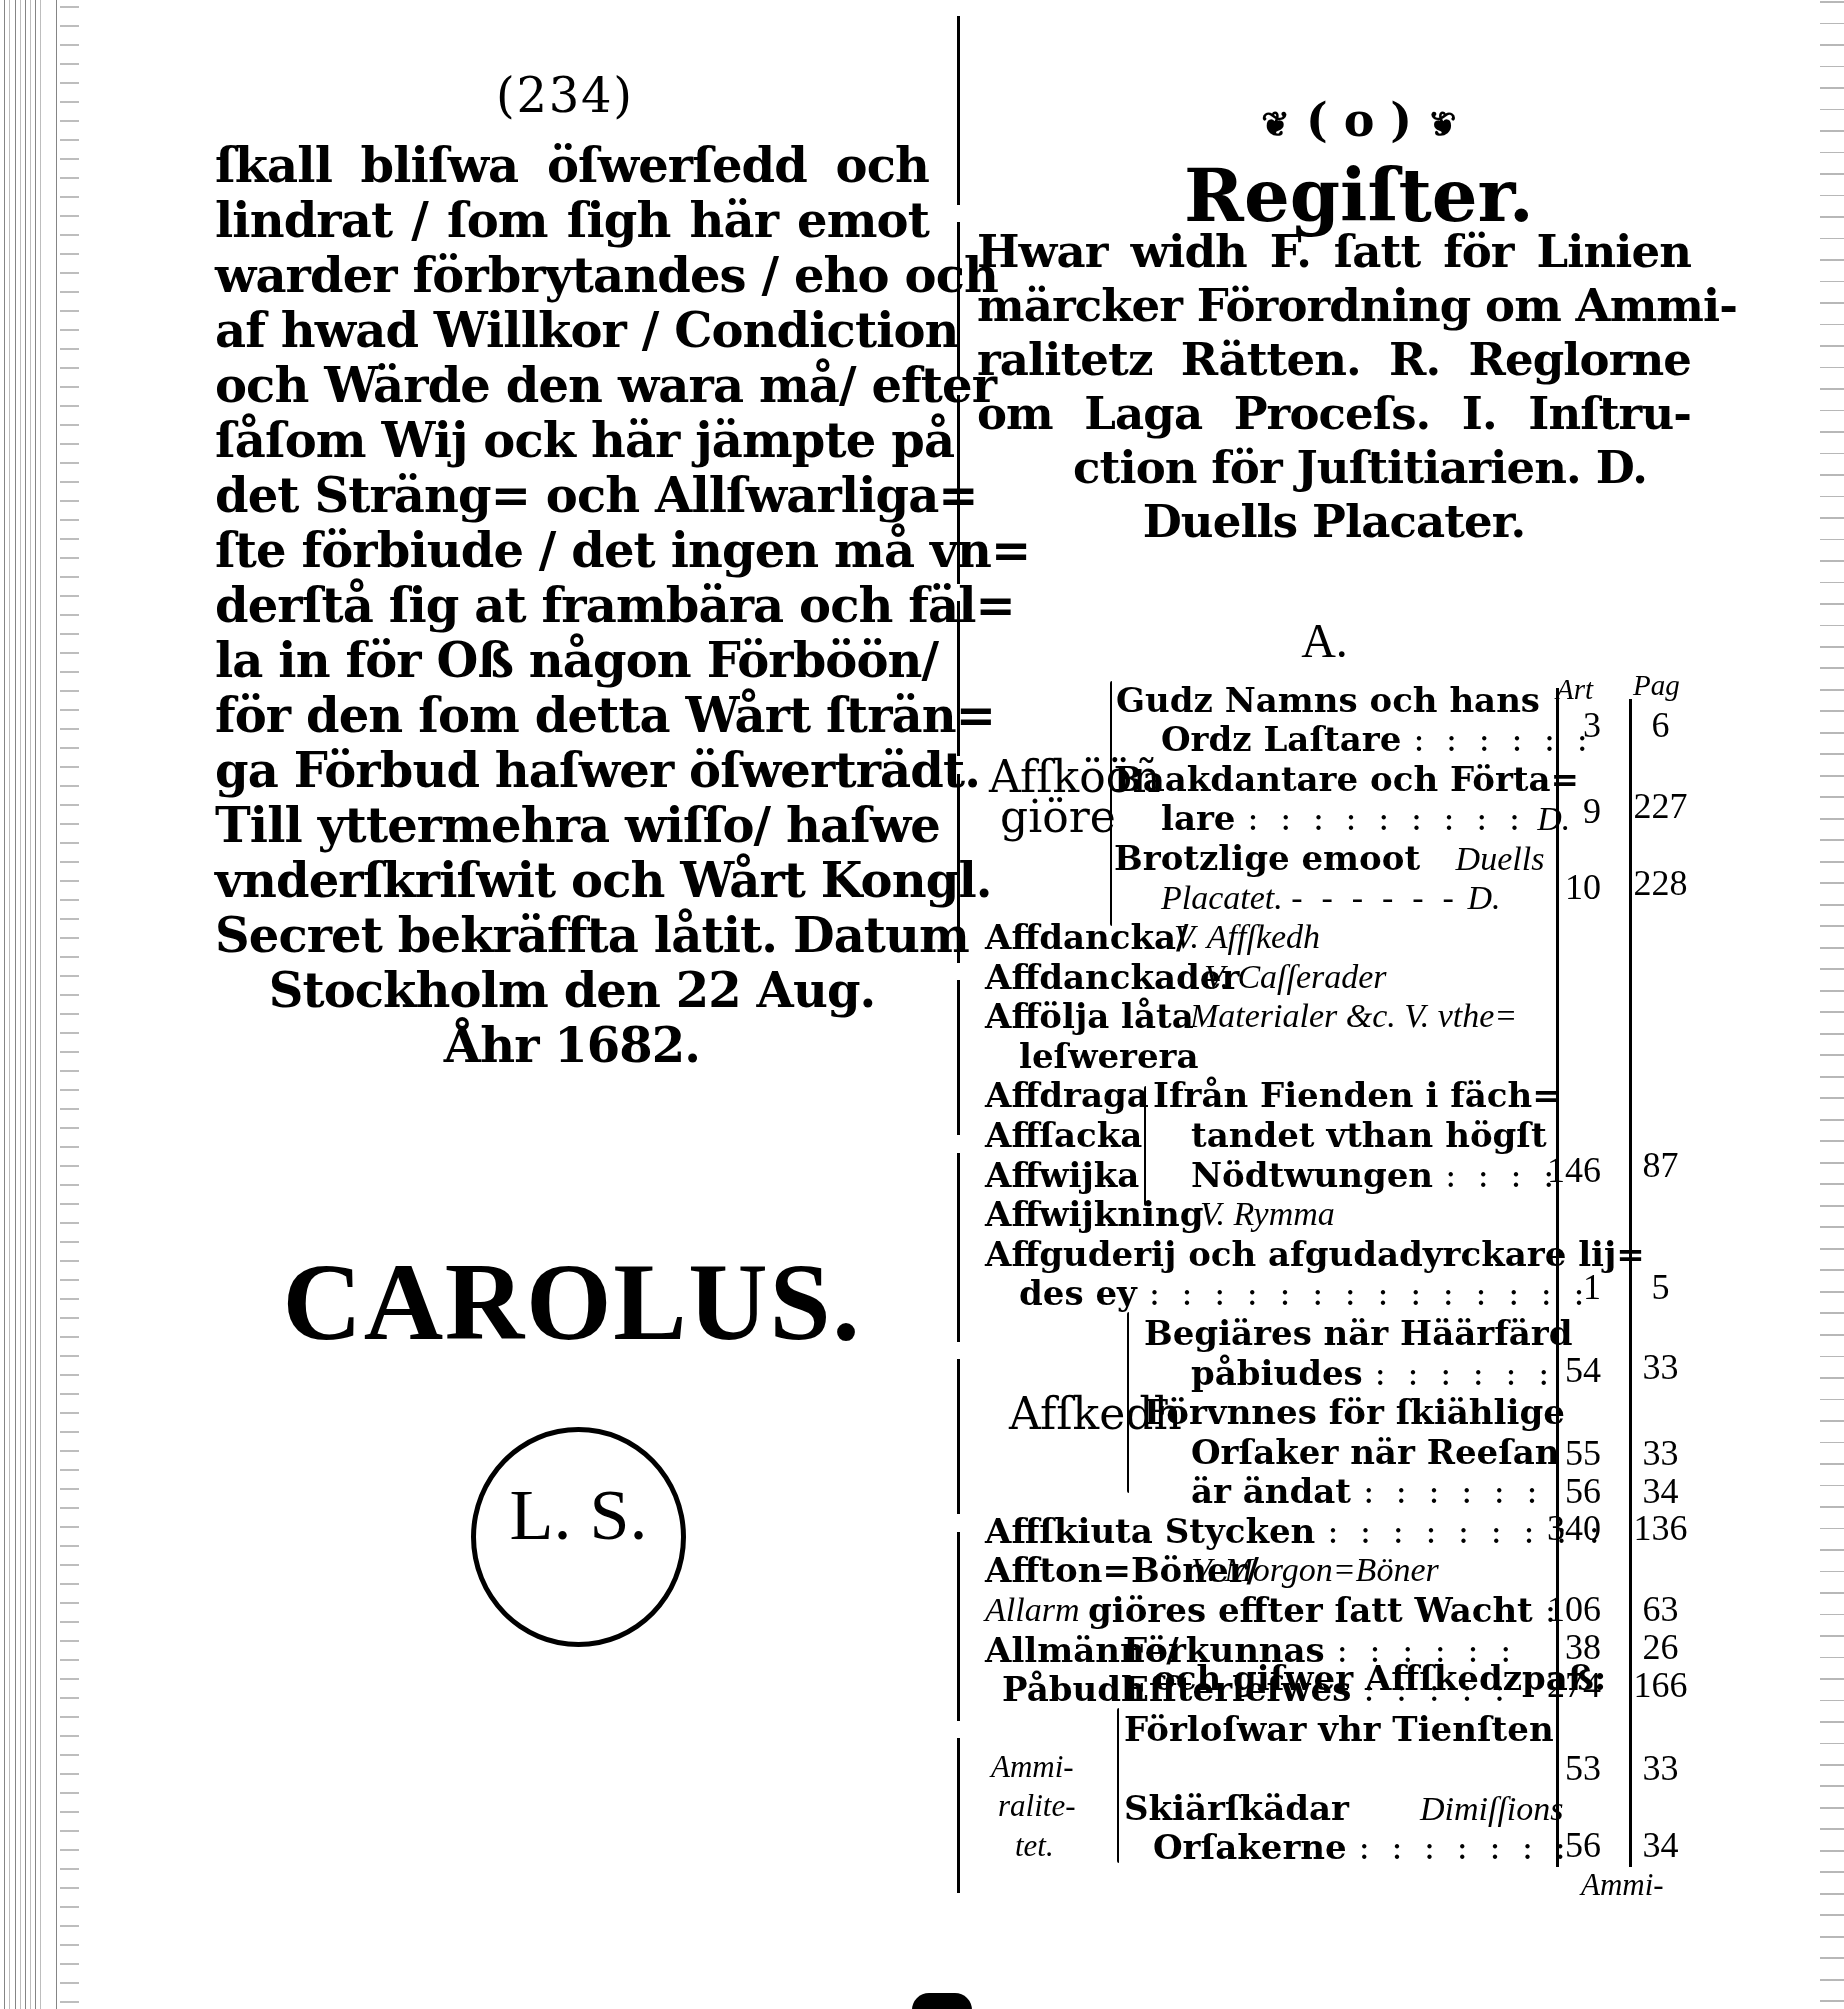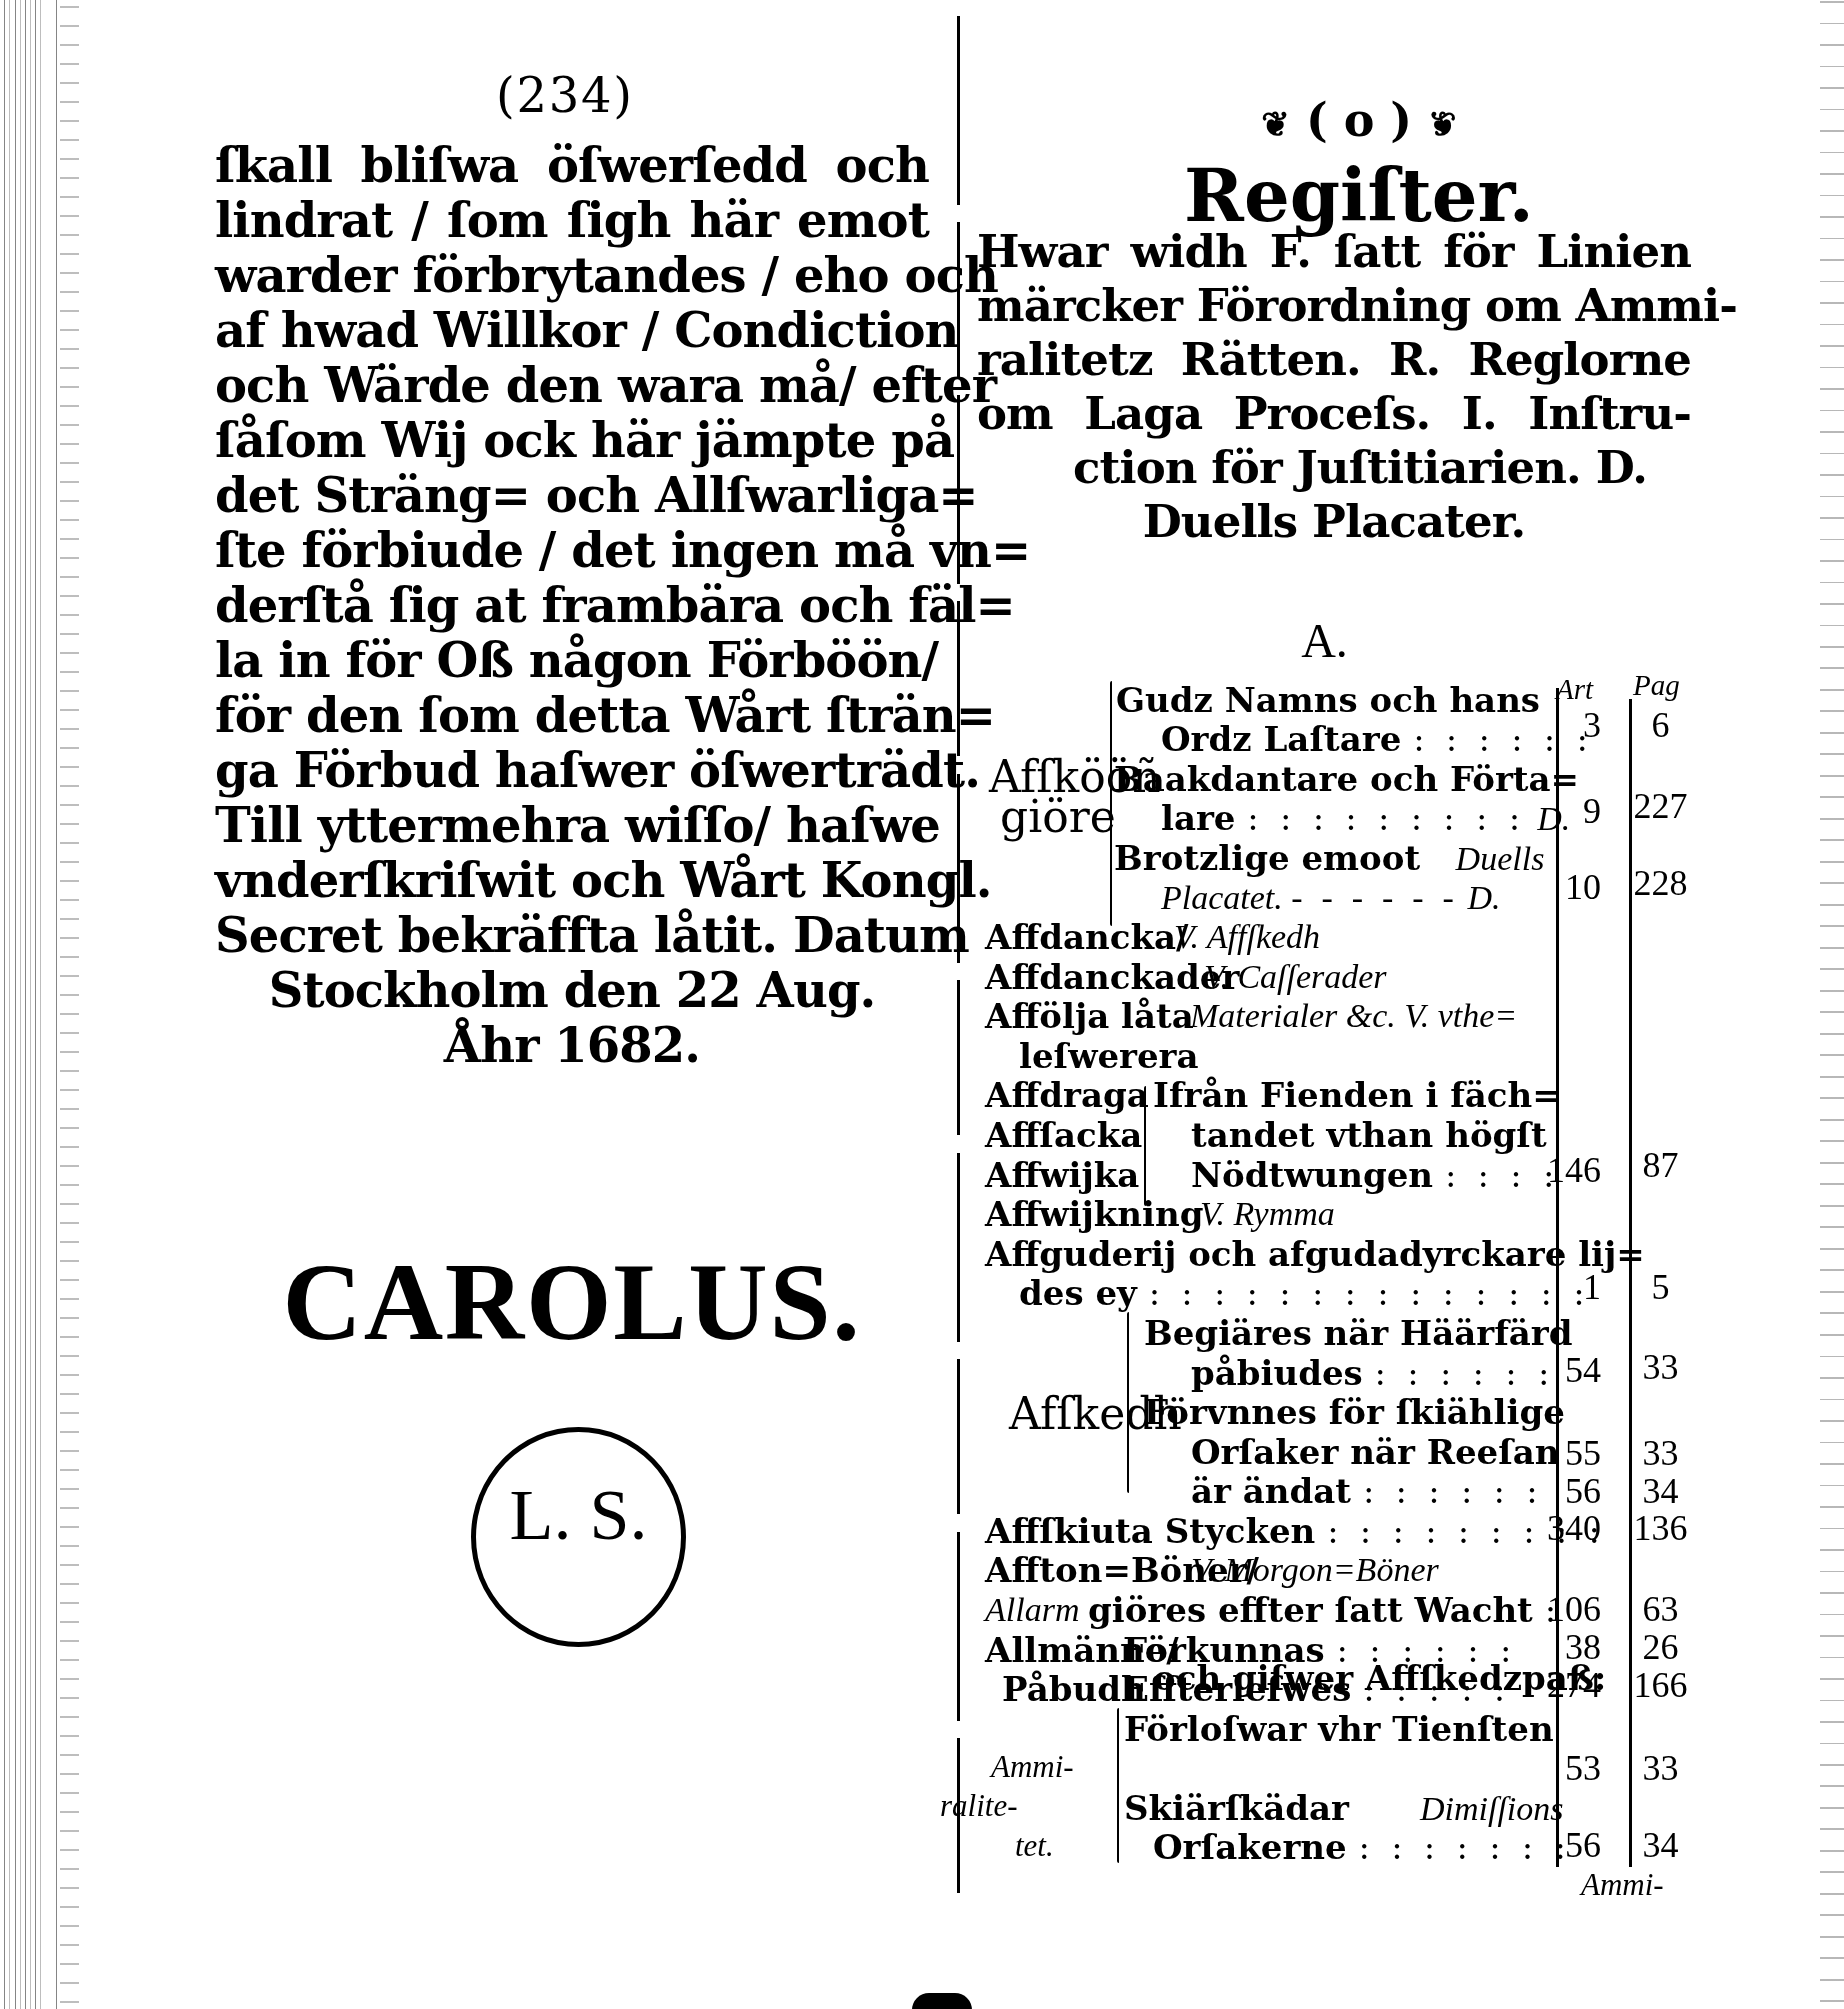--- a/index.html
+++ b/index.html
@@ -117,21 +117,21 @@
 
   <div class="brace" style="left:1110px;top:681px;height:245px;"></div>
   <div class="group-label" style="left:989px;top:757px;">Afſkööñ</div>
   <div class="group-label" style="left:1000px;top:797px;">giöre</div>
 
   <div class="brace" style="left:1127px;top:1312px;height:181px;"></div>
   <div class="group-label" style="left:989px;top:1394px;margin-left:20px;">Afſkedh</div>
 
   <div class="brace" style="left:1117px;top:1708px;height:155px;"></div>
   <div class="group-label it" style="left:991px;top:1747px;">Ammi-</div>
-  <div class="group-label it" style="left:940px;top:1786px;">ralite-</div>
+  <div class="group-label it" style="left:998px;top:1786px;">ralite-</div>
   <div class="group-label it" style="left:1015px;top:1826px;">tet.</div>
 
   <div class="row" style="top:680px;">
     <span class="entry" style="left:131px;">Gudz Namns och hans</span>
   </div>
   <div class="row" style="top:719px;">
     <span class="entry" style="left:176px;"><span>Ordz Laſtare</span> <span class="dots">: : : : : :</span></span>
   </div>
   <div class="num art" style="top:704px;">3</div>
   <div class="num pag" style="top:704px;">6</div>

